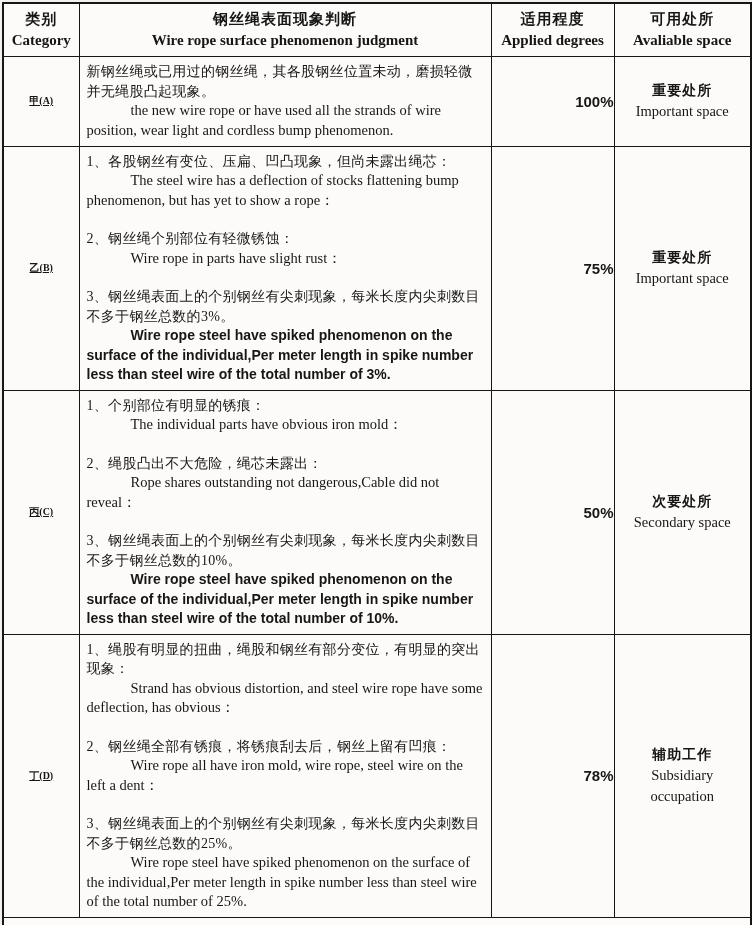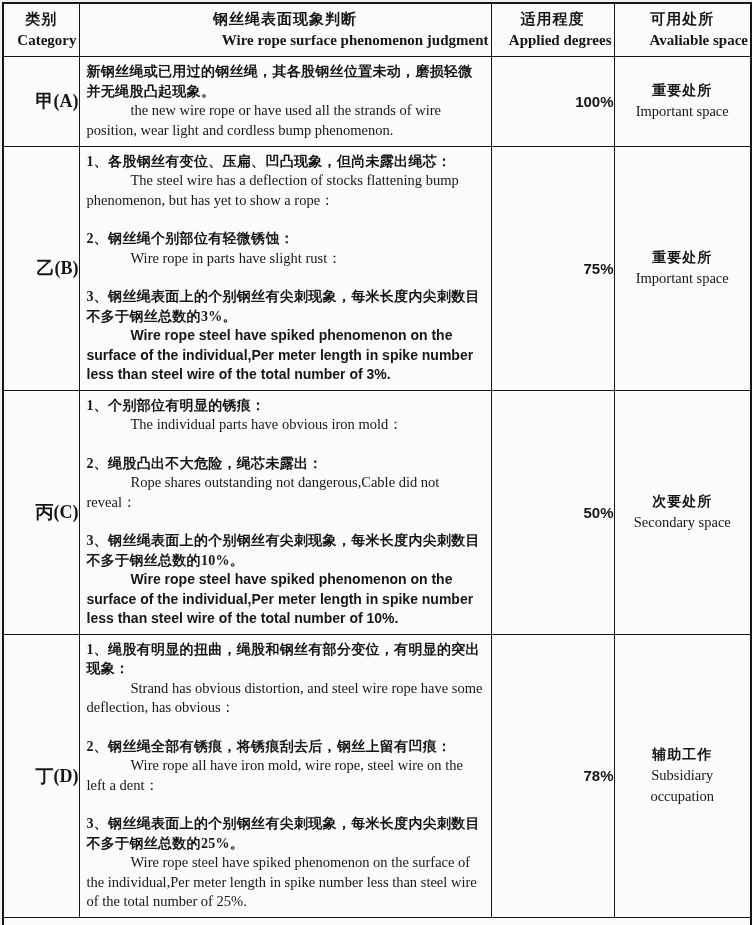--- a/index.html
+++ b/index.html
@@ -40,29 +40,29 @@
   .hdr-zh {
     font-size: 15px;
     font-weight: 700;
     line-height: 21px;
     letter-spacing: 1px;
   }
   .hdr-en {
     font-size: 15px;
     font-weight: 600;
     line-height: 21px;
-    text-align: right;
   }
 
   
   td.cat {
-    text-align: right;
-    vertical-align: middle;
-    font-size: 18px;
-    font-weight: 600;
+    text-align: center;
+    vertical-align: middle;
+    font-size: 10px;
+    font-weight: 600;
+    text-decoration: underline;
   }
   td.deg {
     text-align: right;
     vertical-align: middle;
     font-size: 15px;
     font-weight: 700;
     font-family: "Liberation Sans", "DejaVu Sans", sans-serif;
   }
   td.space {
     text-align: center;
@@ -76,21 +76,21 @@
   td.desc {
     vertical-align: middle;
     padding: 5px 8px 5px 7px;
   }
   .para {
     font-size: 14px;
     line-height: 19.5px;
   }
   .para + .para { margin-top: 19px; }
   .zh {
-    font-weight: 700;
+    font-weight: 400;
     letter-spacing: 0.3px;
   }
   .en {
     font-weight: normal;
     font-size: 14.5px;
     margin-left: 44px;
   }
   .en.sans {
     font-family: "Liberation Sans", "DejaVu Sans", sans-serif;
     font-size: 14px;

